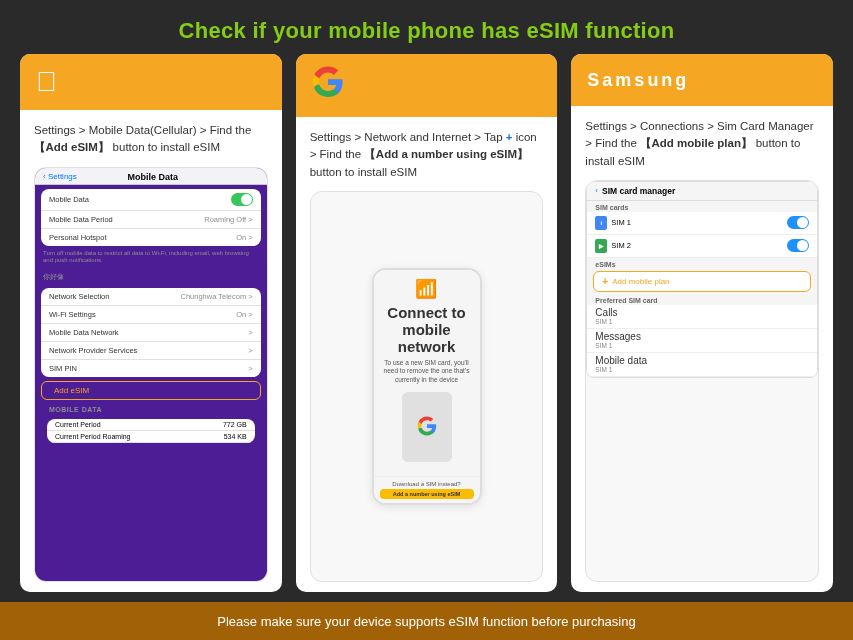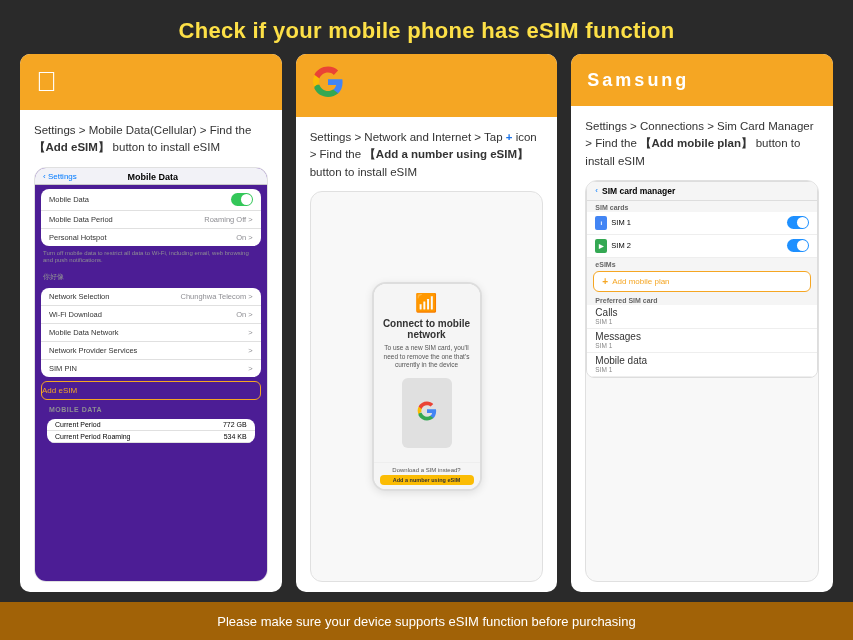--- a/index.html
+++ b/index.html
@@ -8,21 +8,21 @@
       background: #2a2a2a;
       width: 853px;
       height: 640px;
       display: flex;
       flex-direction: column;
       align-items: center;
       justify-content: space-between;
       padding: 18px 20px 14px;
     }
     .main-title {
-      color: #fde047;
+      color: #84cc16;
       font-size: 22px;
       font-weight: 600;
       text-align: center;
       margin-bottom: 10px;
       letter-spacing: 0.3px;
     }
     .cards-container {
       display: flex;
       gap: 14px;
       width: 100%;
@@ -150,21 +150,21 @@
     .ios-note {
       font-size: 6px;
       color: #8e8e93;
       padding: 0 8px 3px;
       line-height: 1.3;
     }
     .ios-add-esim-btn {
       margin: 4px 6px;
       border: 1.5px solid #F5A623;
       border-radius: 6px;
-      padding: 4px 0;
+      padding: 4px 12px;
       font-size: 8px;
       color: #F5A623;
       text-align: left;
     }
     .ios-mobile-data-section {
       margin: 2px 6px;
     }
     .ios-mobile-data-title {
       font-size: 7px;
       color: #8e8e93;
@@ -202,21 +202,21 @@
       padding: 8px;
       min-height: 120px;
     }
     .g-bars {
       text-align: center;
       font-size: 18px;
       color: #555;
       margin-bottom: 4px;
     }
     .g-title {
-      font-size: 10px;
+      font-size: 15px;
       font-weight: 700;
       text-align: center;
       color: #333;
       margin-bottom: 4px;
     }
     .g-desc {
       font-size: 6.5px;
       color: #555;
       text-align: center;
       line-height: 1.3;
@@ -407,21 +407,21 @@
             </div>
           </div>
           <div class="ios-note">Turn off mobile data to restrict all data to Wi-Fi, including email, web browsing and push notifications.</div>
           <div class="ios-section-title">你好像</div>
           <div class="ios-section">
             <div class="ios-row">
               <span class="ios-row-label">Network Selection</span>
               <span class="ios-row-value">Chunghwa Telecom &gt;</span>
             </div>
             <div class="ios-row">
-              <span class="ios-row-label">Wi-Fi Download</span>
+              <span class="ios-row-label">Wi-Fi Settings</span>
               <span class="ios-row-value">On &gt;</span>
             </div>
             <div class="ios-row">
               <span class="ios-row-label">Mobile Data Network</span>
               <span class="ios-row-value">&gt;</span>
             </div>
             <div class="ios-row">
               <span class="ios-row-label">Network Provider Services</span>
               <span class="ios-row-value">&gt;</span>
             </div>

